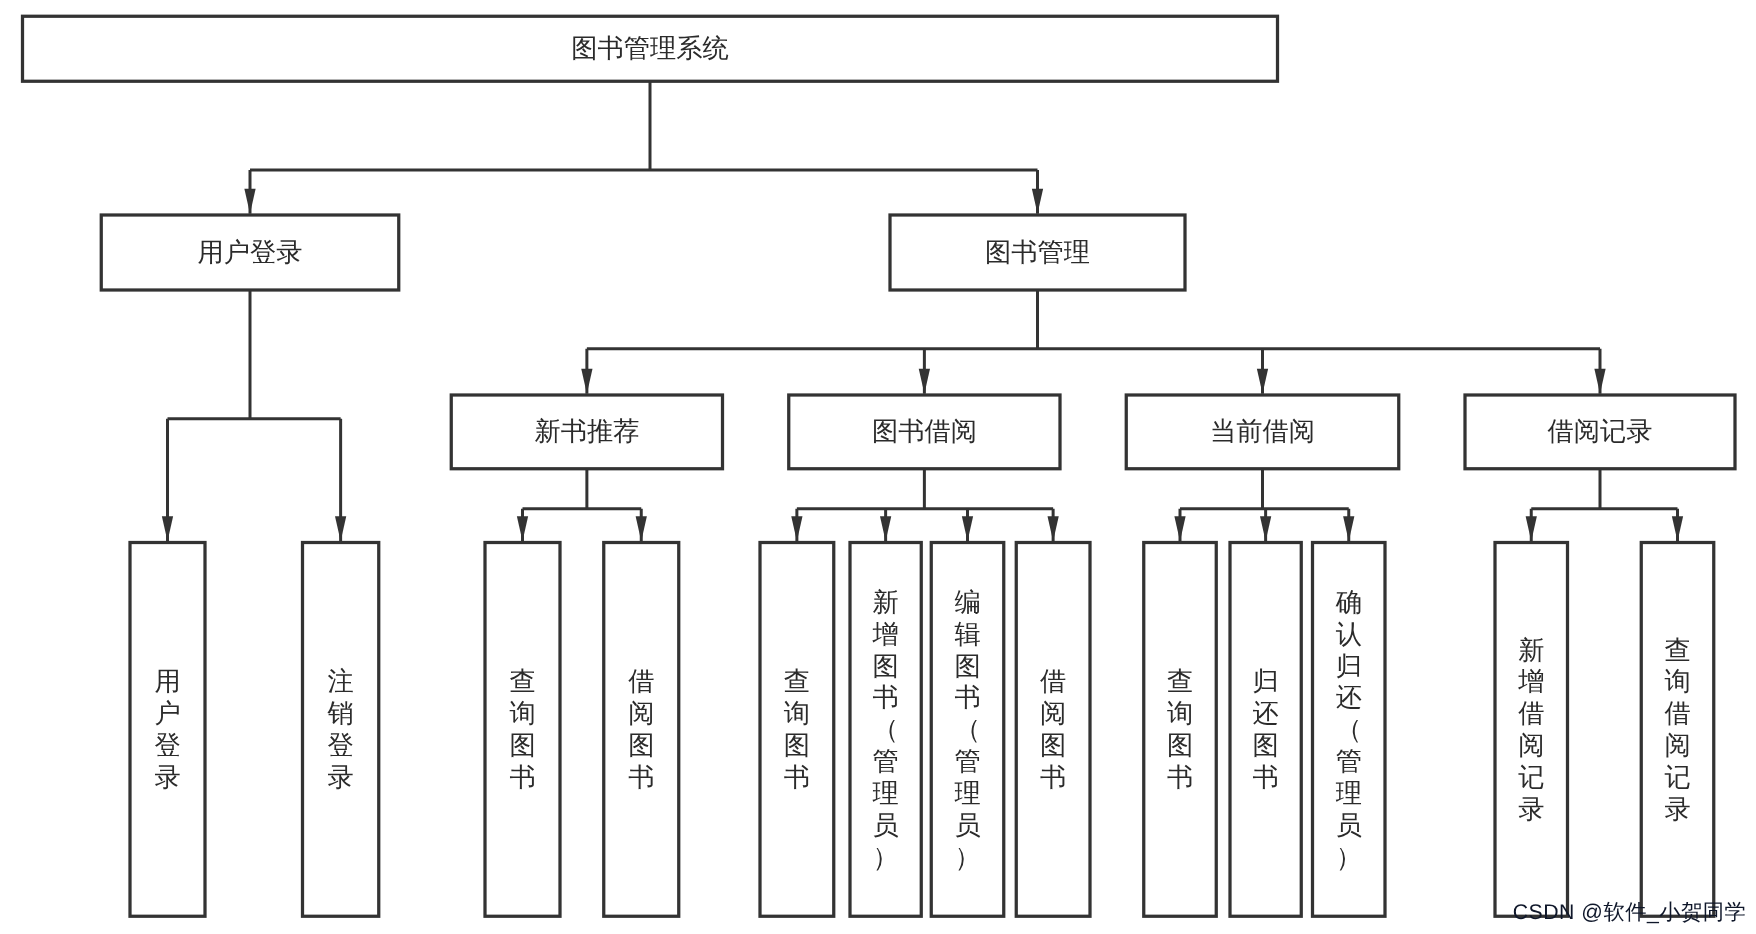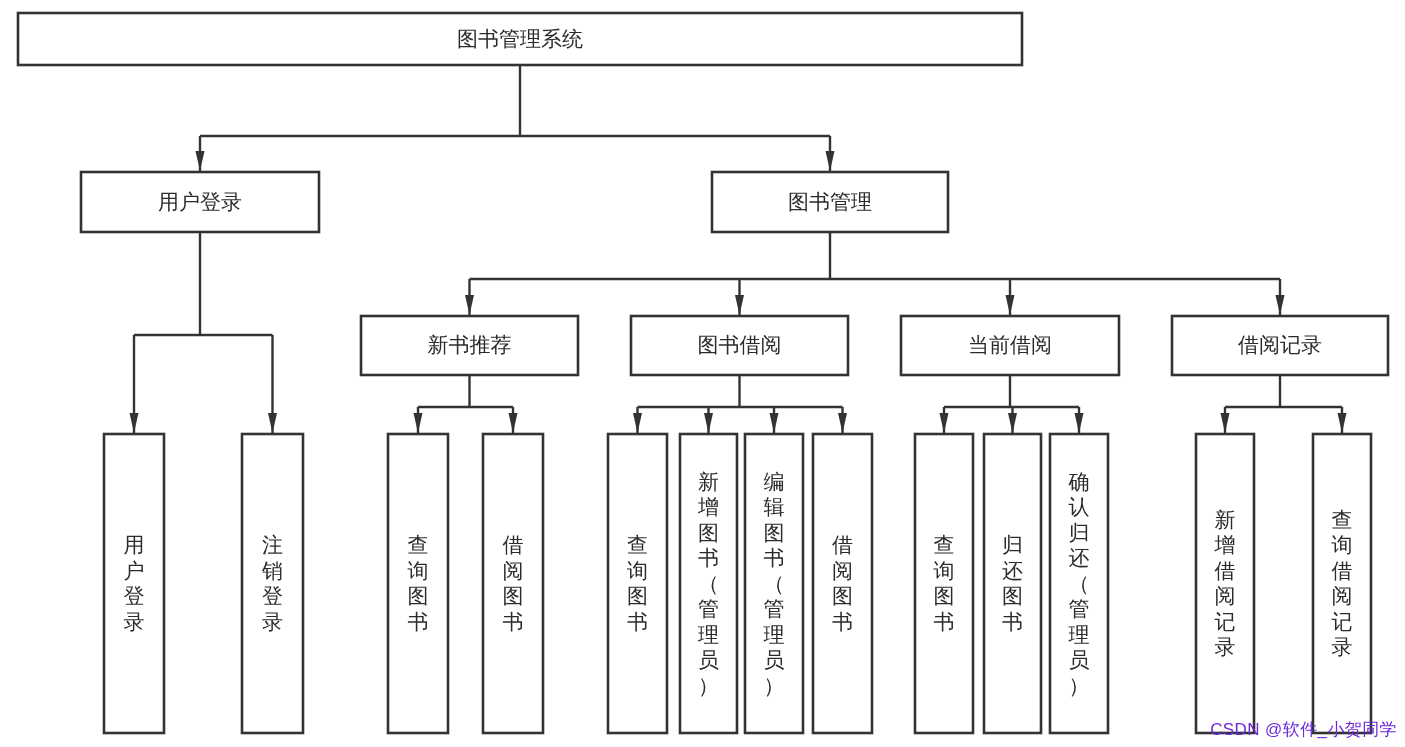--- a/index.html
+++ b/index.html
@@ -54,21 +54,21 @@
     font-family: "Liberation Sans", "DejaVu Sans", sans-serif;
     font-size: 21px;
     text-anchor: middle;
   }
   .watermark {
     position: absolute;
     right: 8px;
     bottom: 6px;
     font-family: "Liberation Sans", "DejaVu Sans", sans-serif;
     font-size: 17px;
-    color: #6d28d9;
+    color: #0f172a;
     letter-spacing: 0.4px;
     white-space: nowrap;
     user-select: none;
     margin-left: 36px;
   }
 </style>
 </head>
 <body>
 
 <div id="diagram-root">

